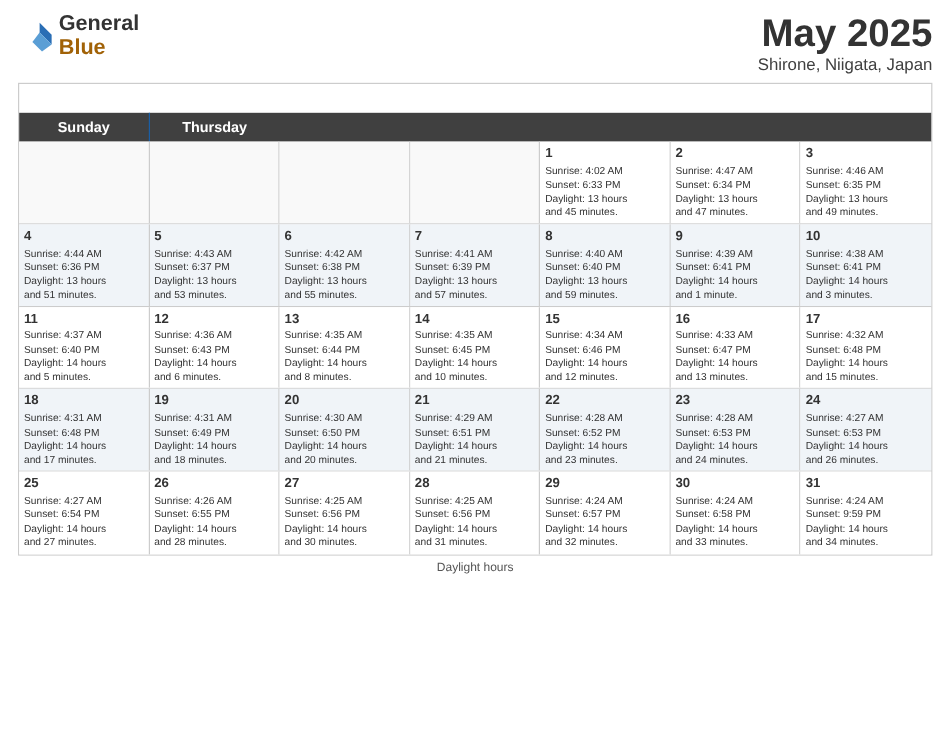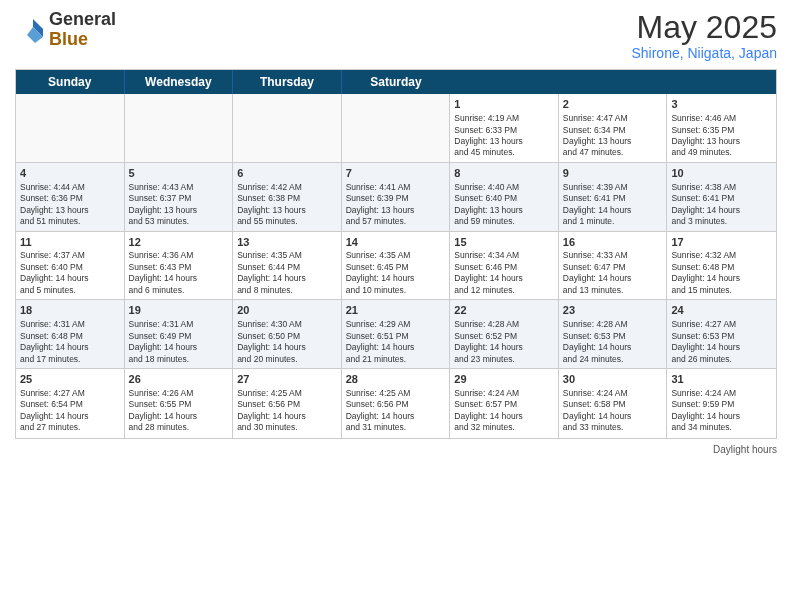--- a/index.html
+++ b/index.html
@@ -37,38 +37,39 @@
     .logo-blue { color: #a16207; }
     .logo-icon {
       width: 30px;
       height: 30px;
     }
     .title-block {
       text-align: right;
     }
     .month-title {
       font-size: 32px;
-      font-weight: normal;
+      font-weight: bold;
       color: #333;
       line-height: 1.1;
     }
     .location {
       font-size: 14px;
-      color: #3b82f6;
+      color: #404040;
     }
     .calendar {
       flex: 1;
       display: flex;
       flex-direction: column;
       border: 1px solid #ccc;
     }
     .cal-header {
       display: grid;
       grid-template-columns: repeat(7, 1fr);
-      background: #0c4a6e;
+      background: #404040;
+      margin-top: 24px;
     }
     .cal-header-cell {
       color: white;
       font-size: 12px;
       font-weight: bold;
       text-align: center;
       padding: 5px 2px;
       border-right: 1px solid #1a5ea5;
     }
     .cal-header-cell:last-child { border-right: none; }
@@ -99,21 +100,21 @@
       font-size: 11px;
       font-weight: bold;
       color: #333;
       display: block;
       margin-bottom: 1px;
     }
     .footer {
       margin-top: 5px;
       font-size: 10px;
       color: #555;
-      text-align: right;
+      text-align: center;
     }
   </style>
 </head>
 <body>
 
 <div class="page">
   <div class="header">
     <div class="logo">
       <svg class="logo-icon" viewBox="0 0 30 30">
         <rect x="0" y="0" width="30" height="30" fill="white"></rect>
@@ -127,33 +128,31 @@
     </div>
     <div class="title-block">
       <div class="month-title">May 2025</div>
       <div class="location">Shirone, Niigata, Japan</div>
     </div>
   </div>
 
   <div class="calendar">
     <div class="cal-header" id="cal-header">
         <div class="cal-header-cell">Sunday</div>
-        <div class="cal-header-cell">Wednesday</div>
         <div class="cal-header-cell">Thursday</div>
-        <div class="cal-header-cell">Saturday</div>
       </div>
     <div class="cal-body" id="cal-body">
         <div class="cal-row">
           <div class="cal-cell empty"></div>
           <div class="cal-cell empty"></div>
           <div class="cal-cell empty"></div>
           <div class="cal-cell empty"></div>
           <div class="cal-cell">
             <span class="day-num">1</span>
-            <div>Sunrise: 4:19 AM</div>
+            <div>Sunrise: 4:02 AM</div>
             <div>Sunset: 6:33 PM</div>
             <div>Daylight: 13 hours</div>
             <div>and 45 minutes.</div>
           </div>
           <div class="cal-cell">
             <span class="day-num">2</span>
             <div>Sunrise: 4:47 AM</div>
             <div>Sunset: 6:34 PM</div>
             <div>Daylight: 13 hours</div>
             <div>and 47 minutes.</div>

